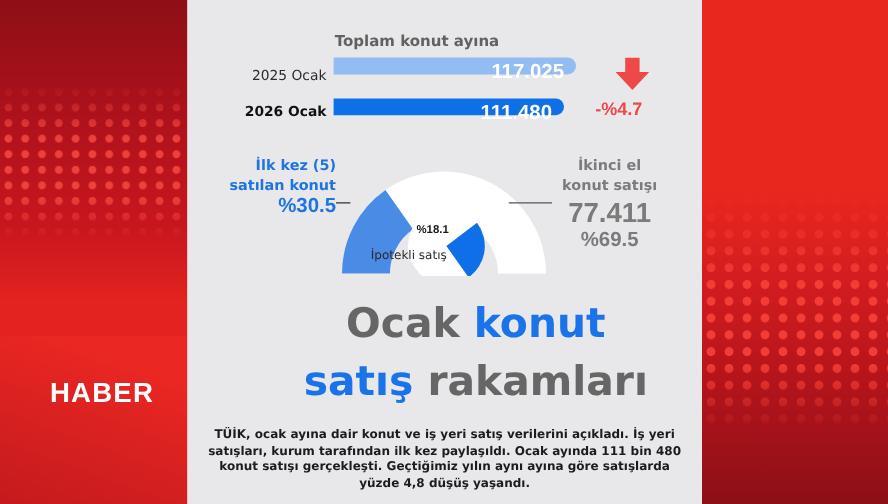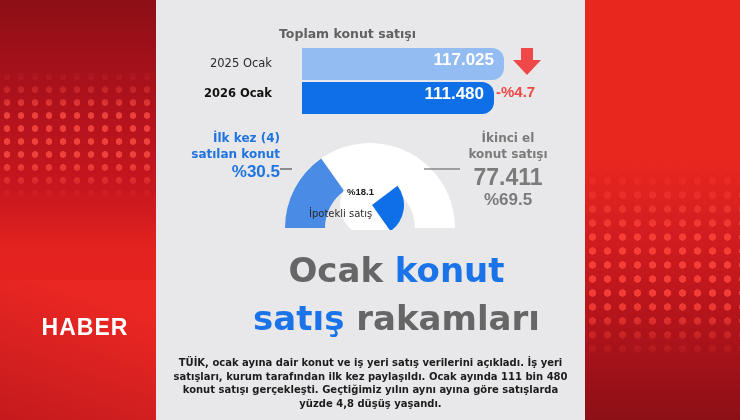--- a/index.html
+++ b/index.html
@@ -56,26 +56,25 @@
     .title-total {
       position: absolute; left: 279px; top: 26px;
       font-size: 12.5px; font-weight: 700; color: #616161;
     }
     .row-label {
       position: absolute; width: 116px; text-align: right;
       font-size: 11.5px; color: #2a2a2a;
     }
     .row-label.bold { font-weight: 700; color: #111; }
     .bar {
-      position: absolute; left: 278px; height: 32px;
+      position: absolute; left: 278px; height: 14px;
       border-radius: 0 12px 12px 0;
       color: #fff; font-weight: 700; font-size: 17px;
       text-align: right; padding-right: 10px; line-height: 24px;
       font-family: "Liberation Sans", sans-serif;
-      margin-left: 24px;
     }
     .bar.b2025 { top: 48px; width: 202px; background: #93bcf2; }
     .bar.b2026 { top: 82px; width: 192px; background: #0f6fe6; padding-left: 12px; }
     .change-arrow { position: absolute; left: 512px; top: 48px; width: 30px; height: 28px; }
     .change-text {
       position: absolute; left: 496px; top: 83px;
       font-size: 15px; font-weight: 700; color: #ee4848;
       font-family: "Liberation Sans", sans-serif;
     }
     .left-stat {
@@ -121,21 +120,21 @@
 <div class="bg-left-bottom"></div>
 <div class="bg-right"></div>
 
 <div class="logo">
   <span class="l1">HABER</span>
   <div class="bar"></div>
 </div>
 
 <div class="panel"></div>
 
-<div class="title-total">Toplam konut satışı</div>
+<div class="title-total">Toplam konut ayına</div>
 
 <div class="row-label" style="left:156px; top:56px;">2025 Ocak</div>
 <div class="bar b2025">117.025</div>
 
 <div class="row-label bold" style="left:156px; top:86px;">2026 Ocak</div>
 <div class="bar b2026">111.480</div>
 
 <svg class="change-arrow" viewBox="0 0 30 28">
   <polygon points="9,0 21,0 21,12 29,12 15,27 1,12 9,12" fill="#ee4848"></polygon>
 </svg>
@@ -151,21 +150,21 @@
   <line x1="144" y1="51" x2="186" y2="51" stroke="#555" stroke-width="1"></line>
 
   <circle cx="92" cy="87" r="32" fill="#ffffff"></circle>
 
   <path d="M 92 87 L 117.5 67.7 A 32 32 0 0 1 110.5 113.2 Z" fill="#0f6fe6"></path>
 </svg>
 <div class="mortgage-pct">%18.1</div>
 <div class="mortgage-label">İpotekli satış</div>
 
 <div class="left-stat">
-  <span class="lbl">İlk kez (4)</span>
+  <span class="lbl">İlk kez (5)</span>
   <span class="lbl">satılan konut</span>
   <span class="pct">%30.5</span>
 </div>
 
 <div class="right-stat">
   <span class="lbl">İkinci el</span>
   <span class="lbl">konut satışı</span>
   <span class="big">77.411</span>
   <span class="pct">%69.5</span>
 </div>

